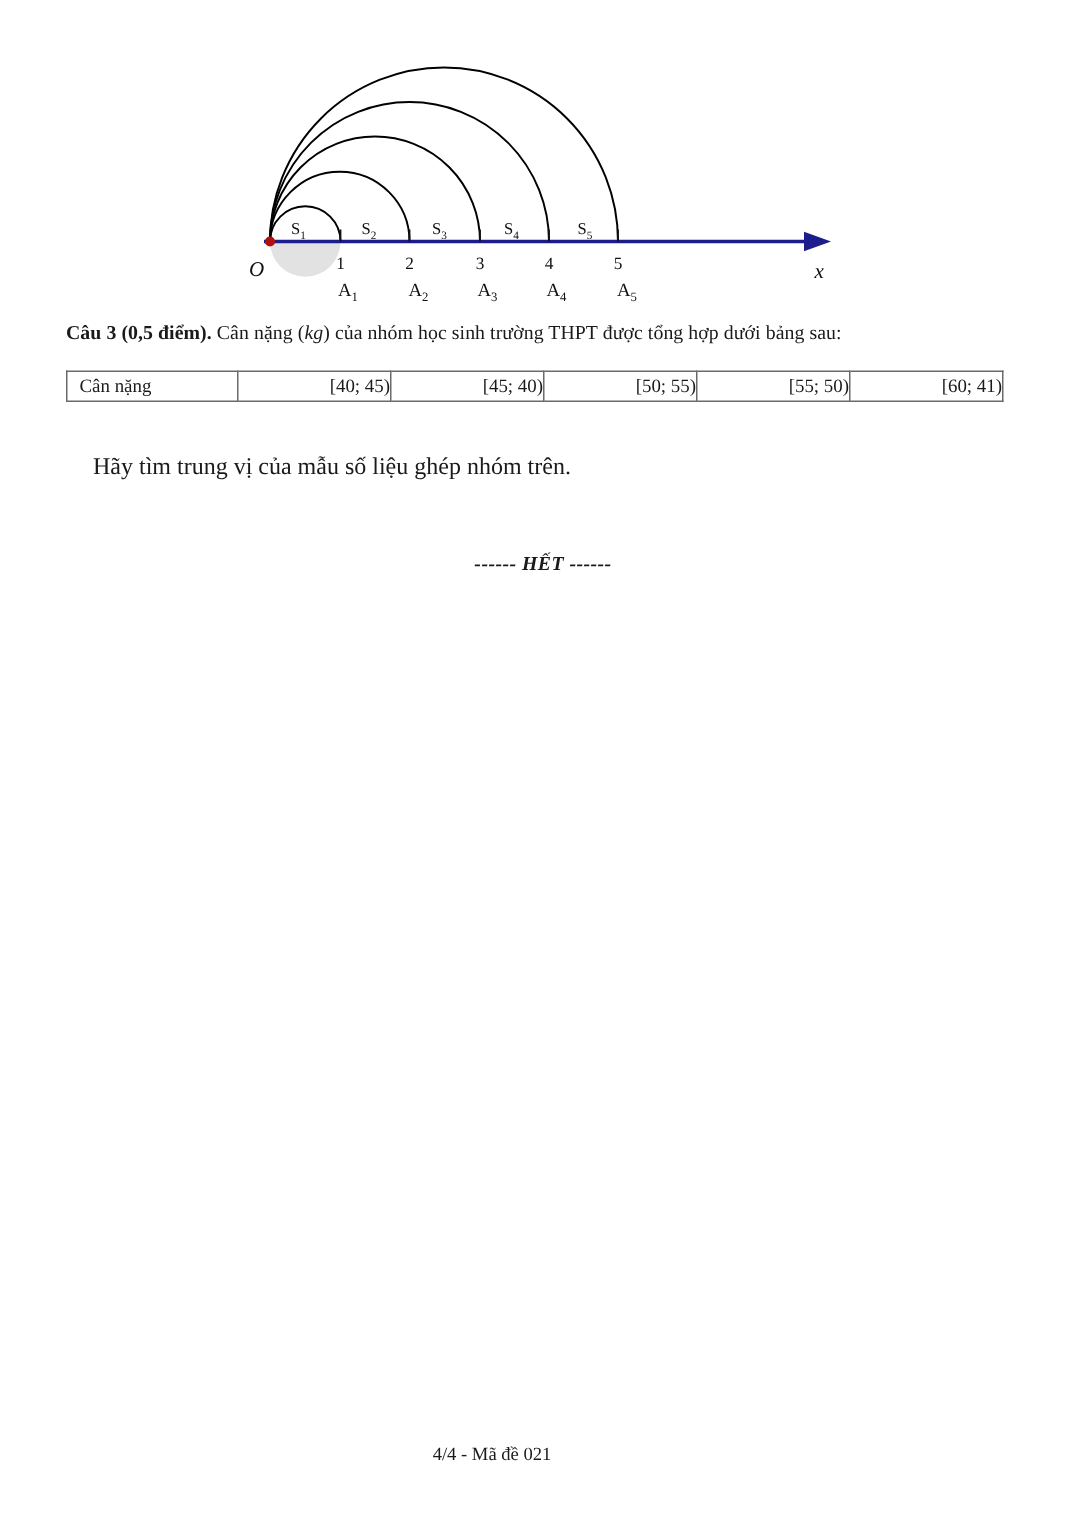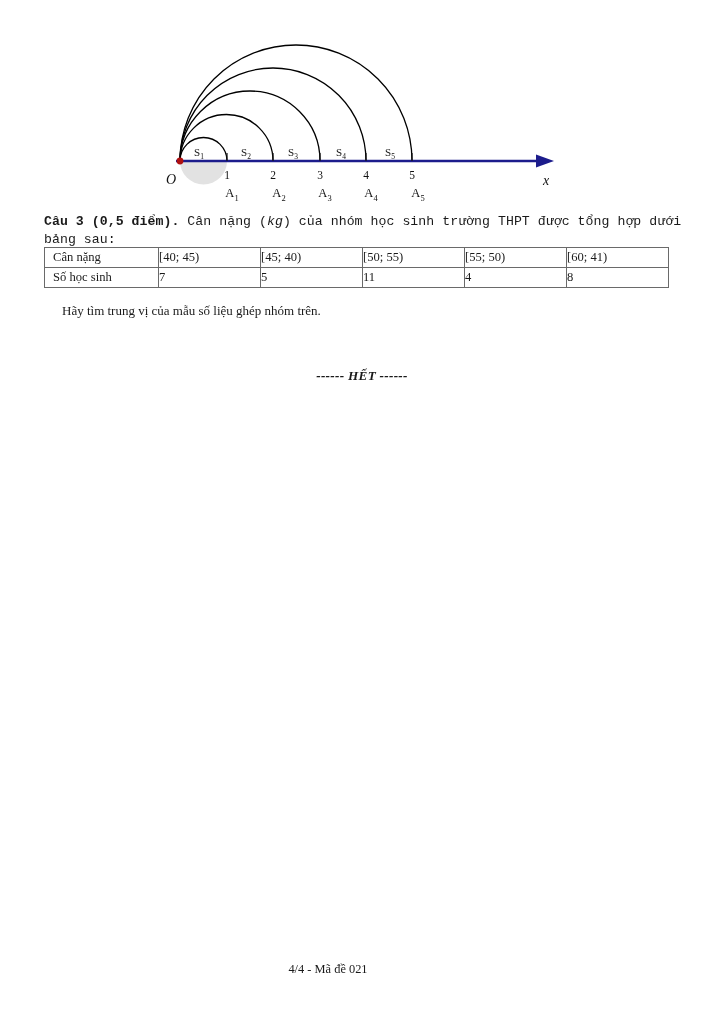--- a/index.html
+++ b/index.html
@@ -30,56 +30,55 @@
 
   
   .question-line {
     position: absolute;
     left: 44px;
     top: 213px;
     width: 640px;
     font-size: 13.2px;
     line-height: 18px;
     letter-spacing: 0.05px;
-    font-family: Liberation Mono, monospace;
   }
   .q-label { font-weight: bold; }
   .q-italic { font-style: italic; }
 
   
   .data-table {
     position: absolute;
     left: 44px;
     top: 247px;
     width: 612px;
     border-collapse: collapse;
     font-size: 12.6px;
     table-layout: fixed;
   }
   .data-table td {
     border: 1px solid #6a6a6a;
     height: 19px;
     padding: 0;
-    text-align: left;
+    text-align: right;
     vertical-align: middle;
     white-space: nowrap;
   }
   .data-table td.rowhead {
     text-align: left;
     padding-left: 8px;
   }
   .col-head { width: 105px; }
   .col-bin  { width: 101px; }
 
   
   .prompt-line {
     position: absolute;
     left: 62px;
     top: 303px;
-    font-size: 13px;
+    font-size: 16px;
   }
 
   
   .end-line {
     position: absolute;
     left: 0;
     top: 368px;
     width: 724px;
     text-align: center;
     font-size: 13.2px;
@@ -172,28 +171,20 @@
 <table class="data-table">
   <tbody>
       <tr>
     <td class="rowhead col-head">Cân nặng</td>
     <td class="col-bin">[40; 45)</td>
     <td class="col-bin">[45; 40)</td>
     <td class="col-bin">[50; 55)</td>
     <td class="col-bin">[55; 50)</td>
     <td class="col-bin">[60; 41)</td>
   </tr>
-  <tr>
-    <td class="rowhead col-head">Số học sinh</td>
-    <td class="col-bin">7</td>
-    <td class="col-bin">5</td>
-    <td class="col-bin">11</td>
-    <td class="col-bin">4</td>
-    <td class="col-bin">8</td>
-  </tr>
 </tbody>
   </table>
 
 <div class="prompt-line">Hãy tìm trung vị của mẫu số liệu ghép nhóm trên.</div>
 
 <div class="end-line">------ HẾT ------</div>
 
 <div class="footer-line">4/4 - Mã đề 021</div>
 
 </body></html>

